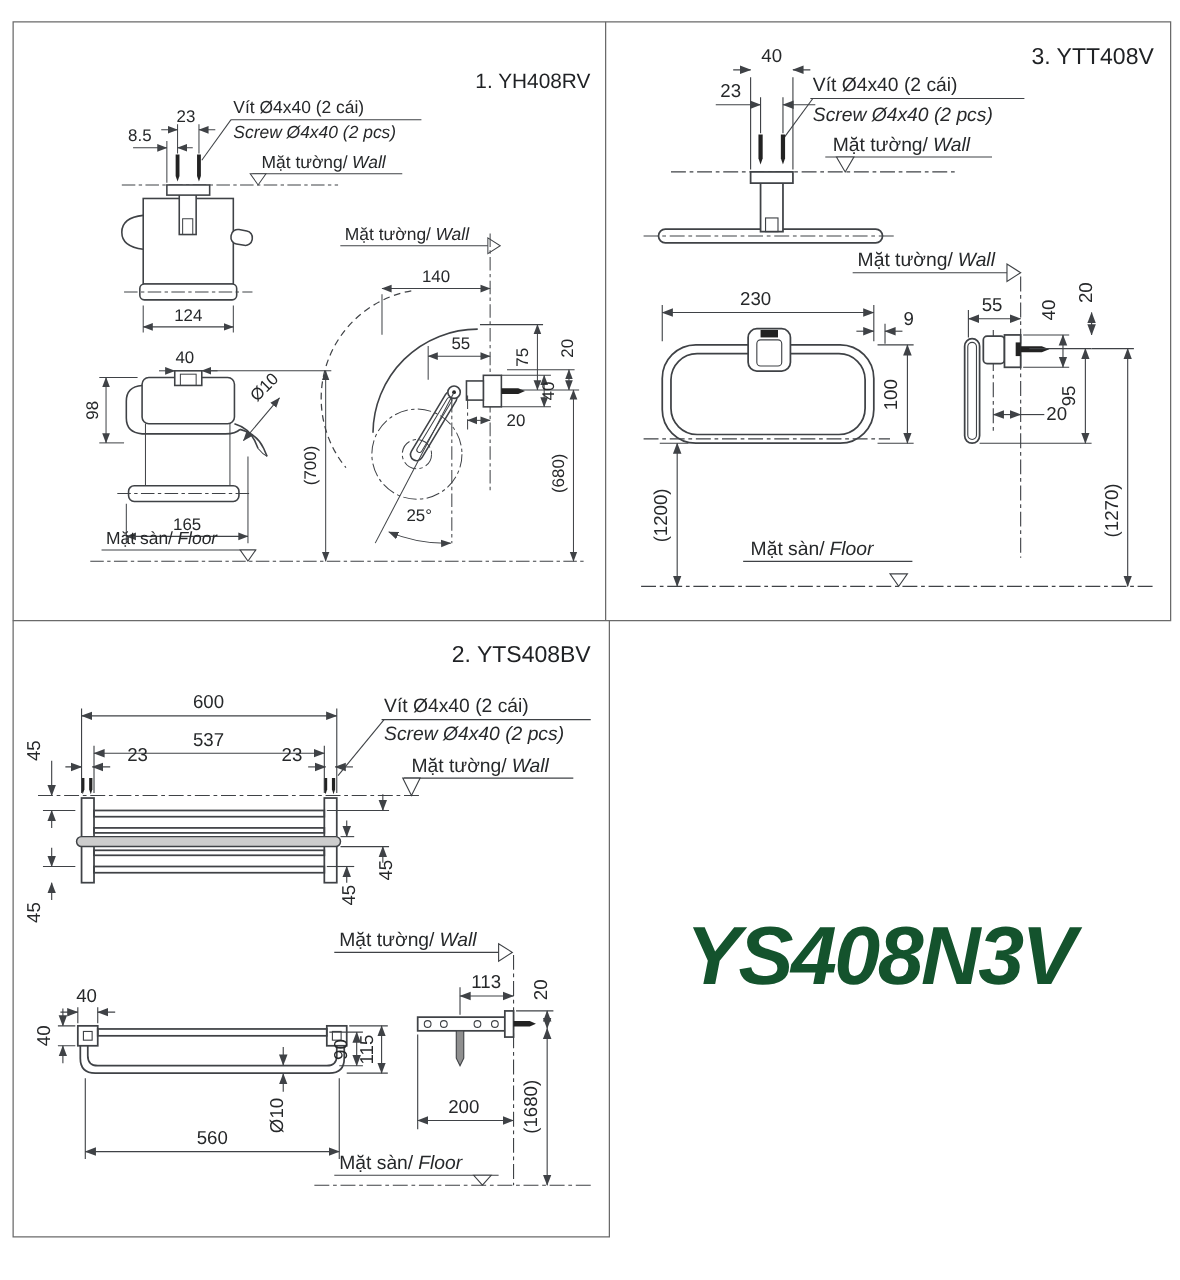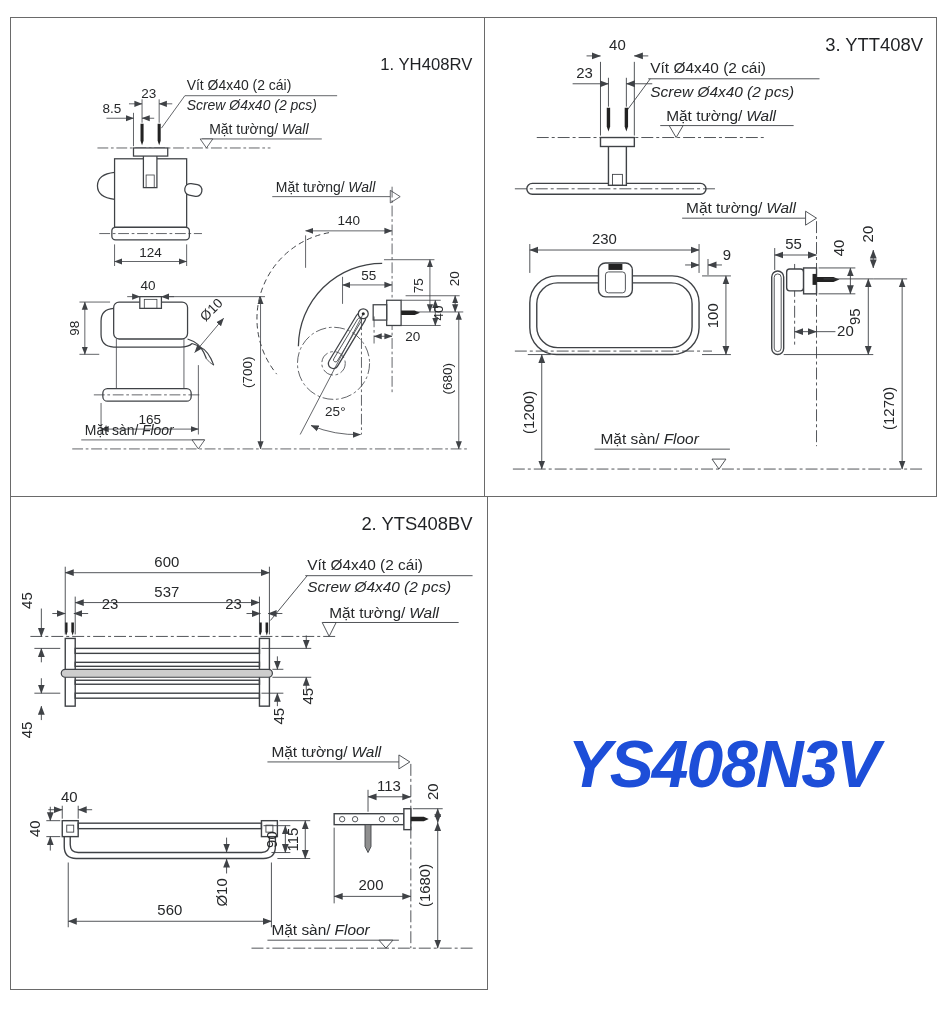--- a/index.html
+++ b/index.html
@@ -17,23 +17,23 @@
   .it{font-style:italic;}
   .ln{stroke:#3f4246;fill:none;stroke-width:1.4;}
   .tn{stroke:#3f4246;fill:none;stroke-width:0.9;}
   .dim{stroke:#3f4246;fill:none;stroke-width:0.9;}
   .dd{stroke:#3f4246;fill:none;stroke-width:0.9;stroke-dasharray:12 3 3 3;}
   .dsh{stroke:#3f4246;fill:none;stroke-width:1.1;stroke-dasharray:6 4;}
   .blk{fill:#222;stroke:none;}
   .wf{fill:#fff;}
   .bar3{fill:#cdcdcd;stroke:#3f4246;stroke-width:1.2;}
   .pin{fill:#8f8f8f;stroke:#3f4246;stroke-width:0.9;}
-  .logo{position:absolute;left:547px;top:726px;width:352px;text-align:center;
+  .logo{position:absolute;left:528px;top:726px;width:352px;text-align:center;
         font-weight:bold;font-style:italic;font-size:66px;letter-spacing:-2px;
-        color:#1d4ed8;white-space:nowrap;}
+        color:#14532d;white-space:nowrap;}
 </style>
 </head>
 <body>
 
 <div class="stage">
 
   <div class="panel" id="panel1">
     <svg viewBox="0 0 475 480">
       <defs>
         <marker id="ar1" viewBox="0 0 10 10" refX="9.5" refY="5" markerWidth="10" markerHeight="10" orient="auto-start-reverse">

